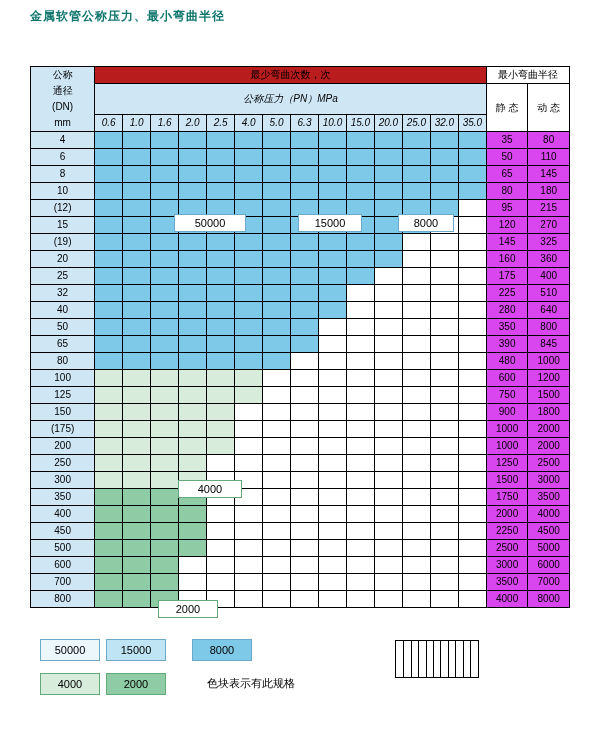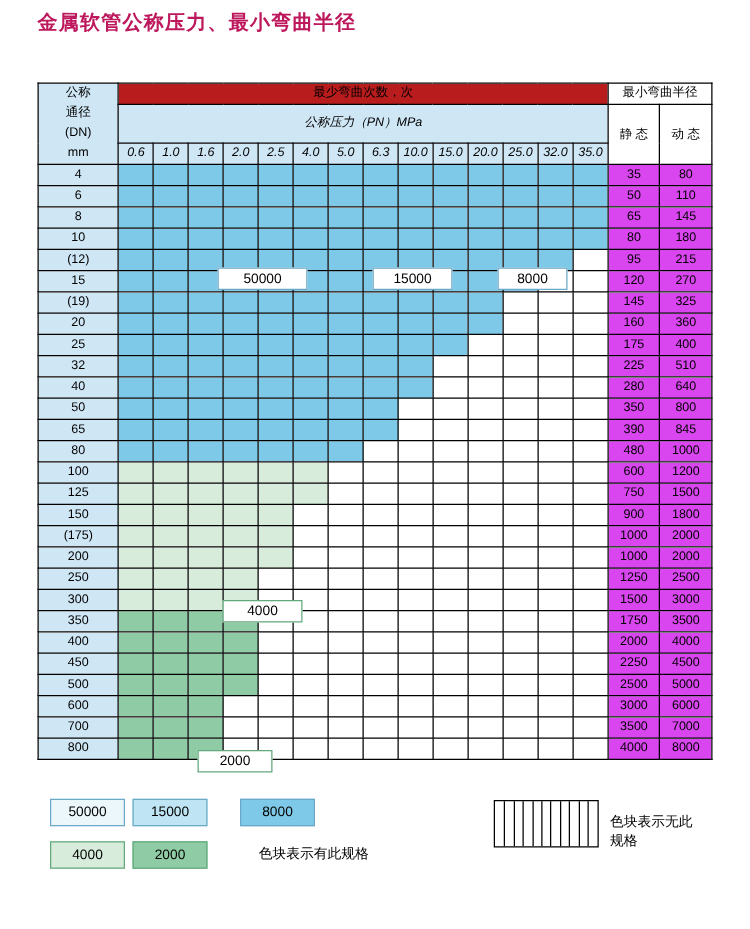--- a/index.html
+++ b/index.html
@@ -7,22 +7,22 @@
     width:600px;height:743px;
     background:#ffffff;
     font-family:"Liberation Sans","DejaVu Sans",sans-serif;
     font-size:11px;color:#000;
     position:relative;
     overflow:hidden;
   }
   #title{
     position:absolute;left:30px;top:8px;
     font-family:"Liberation Serif","DejaVu Serif",serif;
-    font-weight:bold;font-size:16px;letter-spacing:1px;
-    color:#be185d;
+    font-weight:bold;font-size:12px;letter-spacing:1px;
+    color:#0f766e;
   }
   #tablewrap{
     position:absolute;left:30px;top:34px;
     width:540px;
     margin-top:32px;
   }
   table.main{
     border-collapse:collapse;
     table-layout:fixed;
     width:540px;
@@ -696,14 +696,13 @@
       <div class="s" style="left: 14.8px;"></div>
       <div class="s" style="left: 22.2px;"></div>
       <div class="s" style="left: 29.6px;"></div>
       <div class="s" style="left: 37px;"></div>
       <div class="s" style="left: 44.4px;"></div>
       <div class="s" style="left: 51.8px;"></div>
       <div class="s" style="left: 59.2px;"></div>
       <div class="s" style="left: 66.6px;"></div>
       <div class="s" style="left: 74px;"></div>
     </div>
-  <div id="striped-note">色块表示无此规格</div>
 </div>
 
 </body></html>

